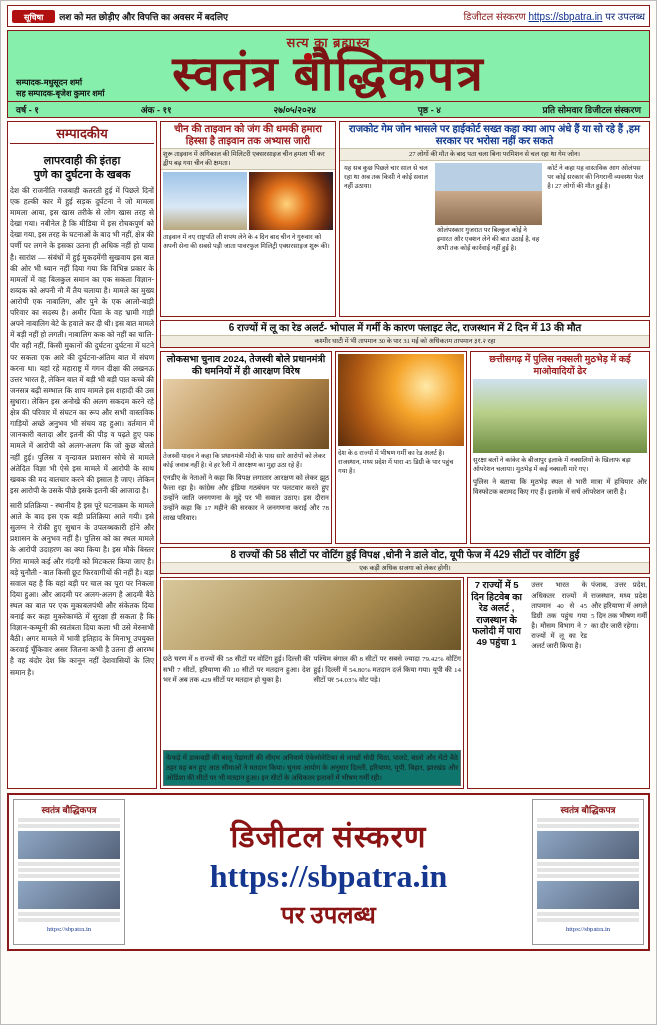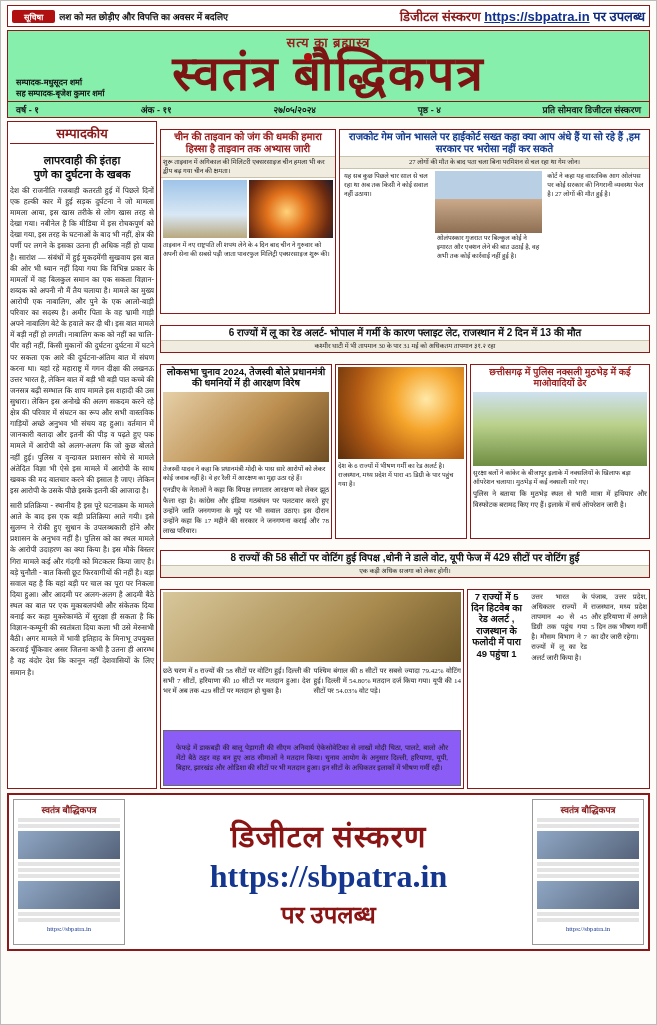--- a/index.html
+++ b/index.html
@@ -46,23 +46,23 @@
     border-radius: 2px;
     white-space: nowrap;
   }
   .topbar-slogan {
     font-size: 9px;
     color: #111;
     font-weight: bold;
     white-space: nowrap;
   }
   .topbar-right {
-    font-size: 13px;
+    font-size: 10px;
     color: #102a7a;
-    font-weight: bold;
+    font-weight: normal;
     white-space: nowrap;
   }
   .topbar-right .tr-lbl { color: #8a1a1a; }
   .topbar-right .tr-url { color: #10308f; text-decoration: underline; }
 
   
   .masthead {
     margin: 3px 6px 0 6px;
     border: 1px solid #8a1a1a;
     background: #86efac;
@@ -177,21 +177,20 @@
     padding: 1px 2px;
   }
   .hl-blue { color: #123a8f; }
   .hl-black { color: #111; }
 
   .panel {
     border: 1px solid #8a1a1a;
     background: #fff;
     box-sizing: border-box;
     overflow: hidden;
-    margin-top: 8px;
   }
   .row {
     display: flex;
     gap: 3px;
   }
 
   .photo {
     background: linear-gradient(160deg, #7e93b4, #4f6484);
     position: relative;
     overflow: hidden;
@@ -208,22 +207,22 @@
   .cap {
     font-size: 6.6px;
     line-height: 1.35;
     color: #1b1b1b;
     padding: 1px 2px;
     font-family: "Liberation Serif", serif;
   }
 
   .boxed {
     border: 1px solid #6a6a6a;
-    background: #8b5cf6;
-    padding: 12px;
+    background: #0f766e;
+    padding: 2px;
     box-sizing: border-box;
   }
 
   
   .ad {
     margin: 4px 6px 6px 6px;
     border: 2px solid #8a1a1a;
     background: #fff;
     height: 158px;
     box-sizing: border-box;

